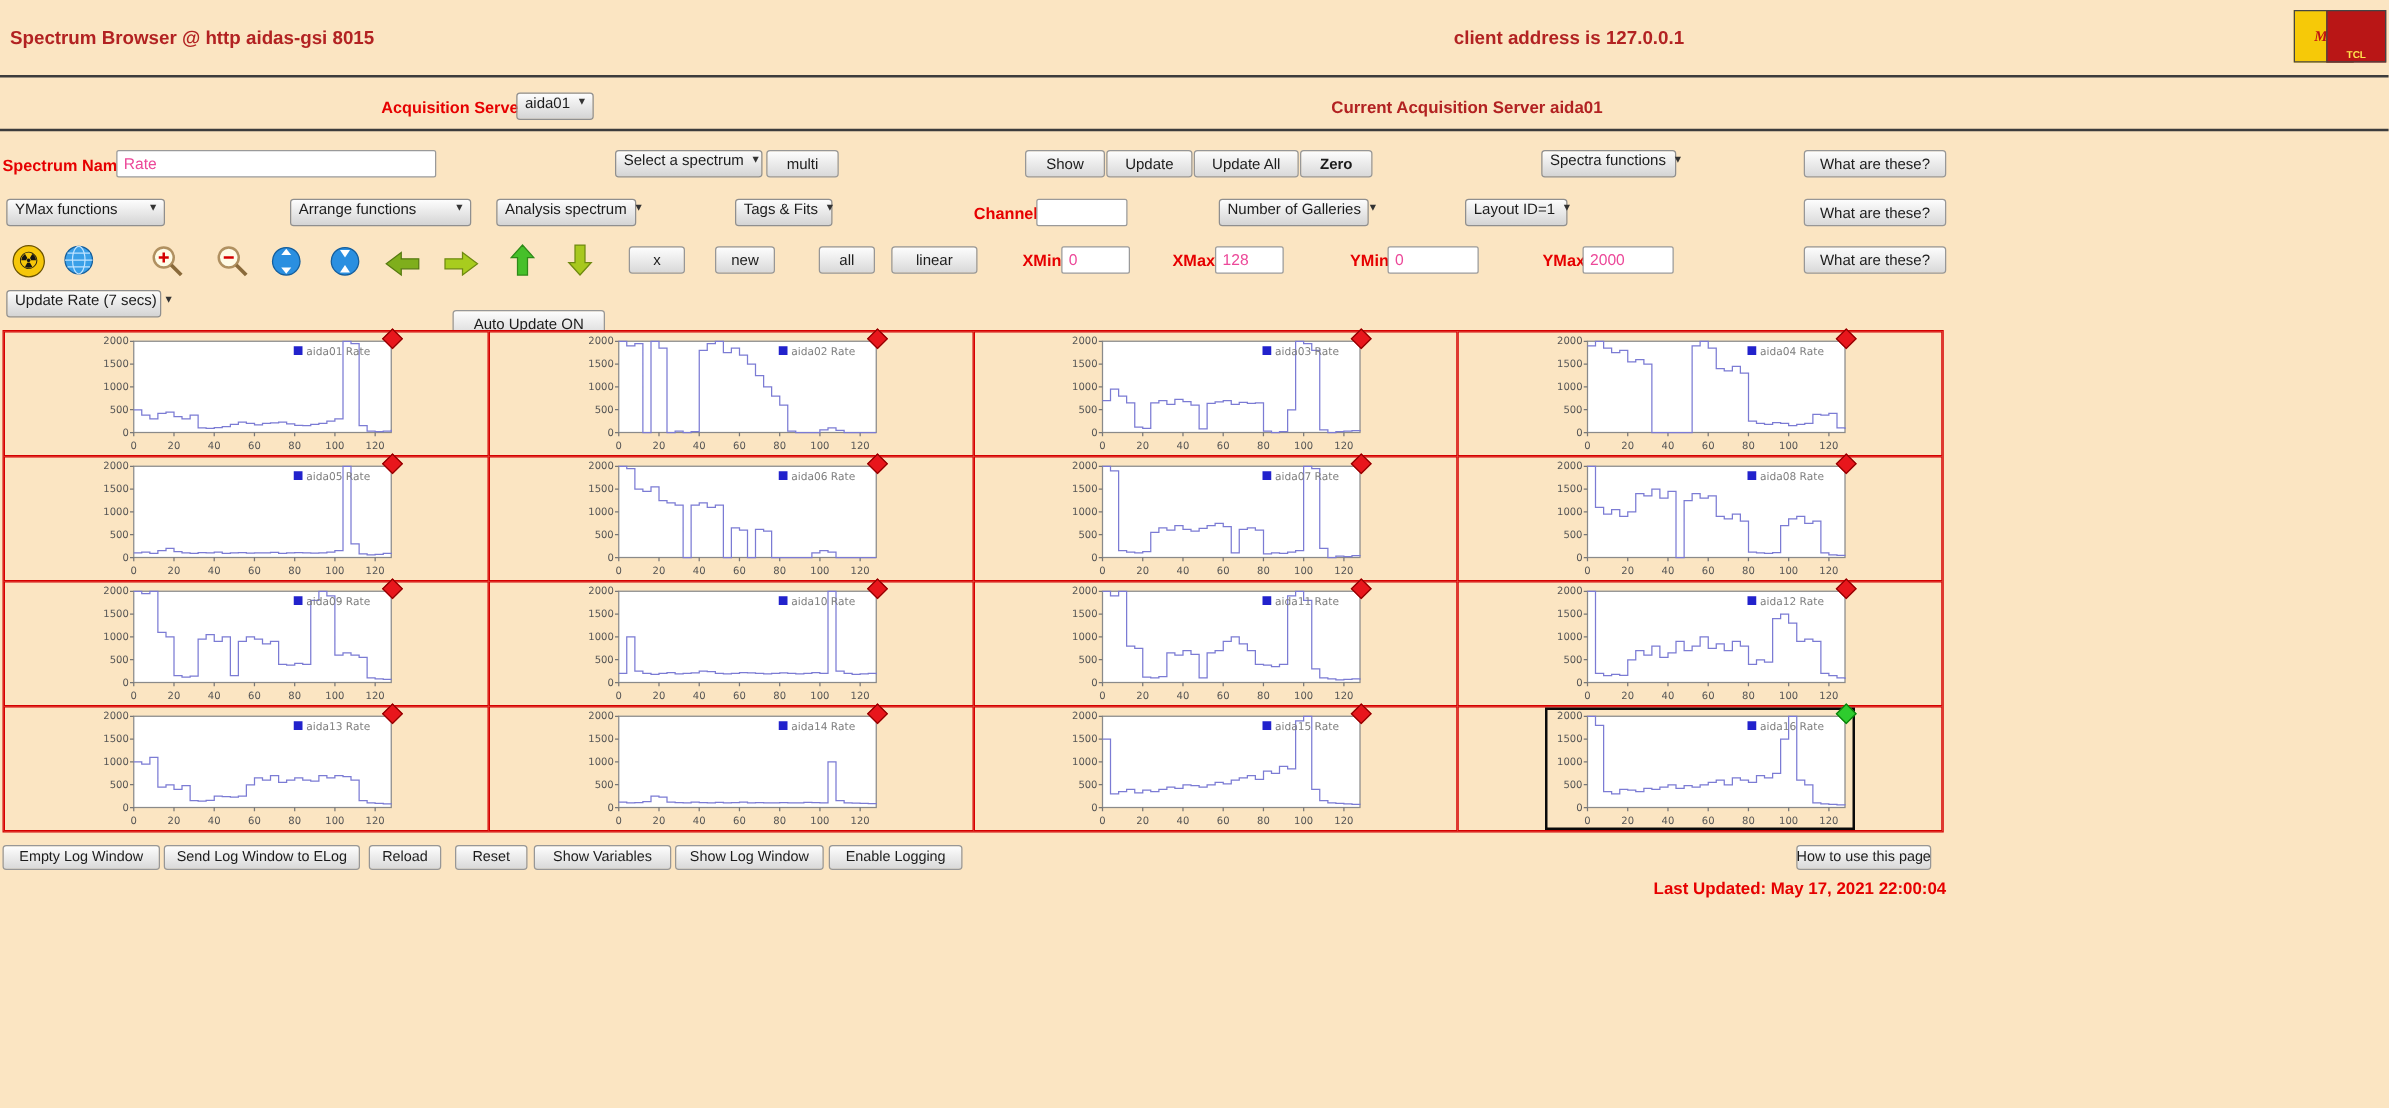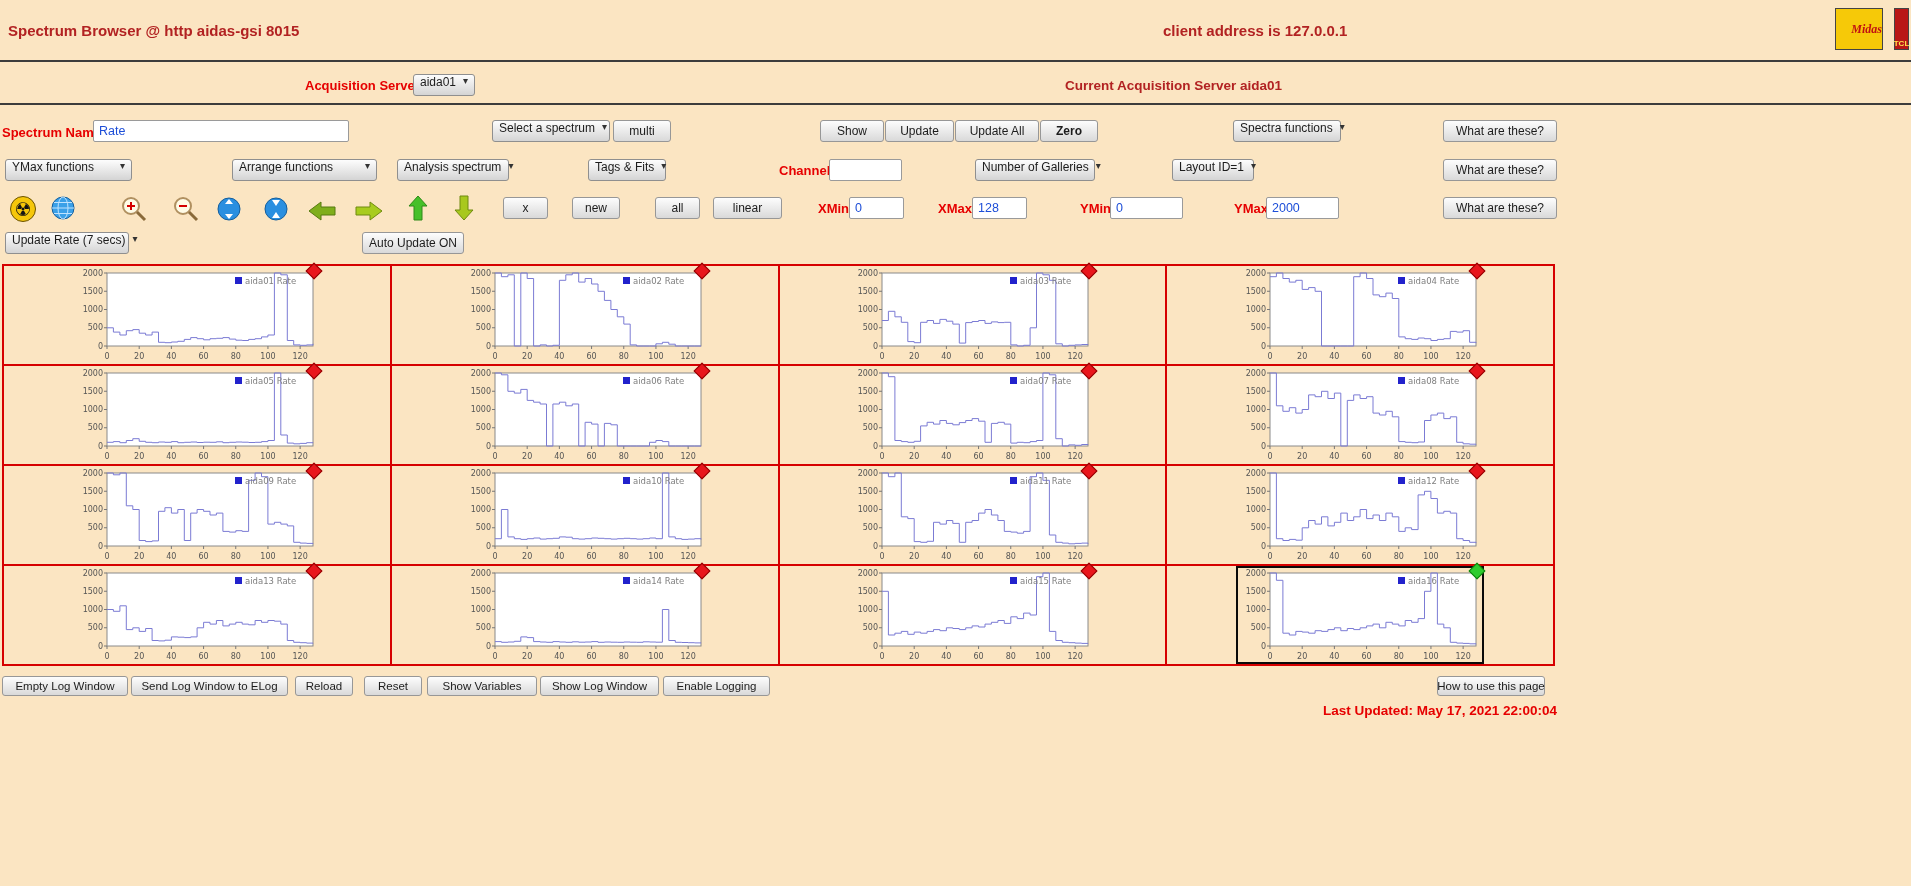--- a/index.html
+++ b/index.html
@@ -11,37 +11,37 @@
   .hr{position:absolute;left:0;width:1911px;height:0;border-top:2px solid #3c3c3c;}
   .btn{position:absolute;height:22px;background:linear-gradient(#fdfdfd,#d9d9d9);border:1px solid #979797;
        border-radius:3px;font-size:12px;color:#1c1c1c;display:flex;align-items:center;justify-content:center;
        padding:0 9px;white-space:nowrap;cursor:default;}
   .btn.small{height:20px;font-size:11.5px;}
   .sel{position:absolute;height:22px;background:linear-gradient(#fdfdfd,#d4d4d4);border:1px solid #8f8f8f;
        border-radius:3px;font-size:12px;color:#1c1c1c;display:flex;align-items:flex-start;
        padding:0 6px;white-space:nowrap;cursor:default;}
   .sel::after{content:"▾";font-size:10px;color:#333;margin-left:auto;padding-left:7px;}
   .inp{position:absolute;height:22px;border:1px solid #9a9a9a;border-radius:2px;background:#fff;
-       font-size:12.5px;color:#1d4ed8;padding:0 5px;font-family:"Liberation Sans",sans-serif;}
+       font-size:12.5px;color:#ec4899;padding:0 5px;font-family:"Liberation Sans",sans-serif;}
   .icon{position:absolute;width:36px;height:28px;display:flex;align-items:center;justify-content:center;}
   .rad{width:26px;height:26px;border-radius:50%;background:#f6c70a;color:#141414;font-size:19px;
        display:flex;align-items:center;justify-content:center;border:1px solid #6b5300;}
   #gallery-grid{position:absolute;left:2px;top:264px;width:1553px;display:grid;
        grid-template-columns:repeat(4,1fr);grid-auto-rows:100px;border:1px solid #d60000;background:#fbe5c2;}
   .cell{border:1px solid #d60000;position:relative;display:flex;align-items:center;justify-content:center;}
   .chart{position:relative;width:244px;height:94px;}
   .chart.selected{outline:2px solid #0a0a0a;}
   .diamond{position:absolute;width:12px;height:12px;right:-1px;top:-3px;transform:rotate(45deg);}
   .diamond.red{background:#e8161c;border:1px solid #8f0000;}
   .diamond.green{background:#2ecc2e;border:1px solid #0b7d0b;}
   .tick{font:8px "DejaVu Sans",sans-serif;fill:#555;}
   .legend{font:8.5px "DejaVu Sans",sans-serif;fill:#7f7f7f;}
   .logo{position:absolute;top:8px;height:42px;border:1px solid #444;display:flex;align-items:center;justify-content:flex-end;}
   .logo.midas{right:28px;width:48px;background:#f6c908;color:#c11212;font:bold italic 12px "Liberation Serif",serif;}
-  .logo.tcl{right:2px;width:15px;background:#b91616;color:#ffe34d;font:bold 8px "Liberation Sans",sans-serif;
+  .logo.tcl{right:2px;width:48px;background:#b91616;color:#ffe34d;font:bold 8px "Liberation Sans",sans-serif;
        flex-direction:column;line-height:1.2;}
 </style>
 </head>
 <body>
 
 <div class="abs hdr" style="left:8px;top:22px;">Spectrum Browser @ http aidas-gsi 8015</div>
 <div class="abs hdr" style="left:1163px;top:22px;">client address is 127.0.0.1</div>
 <div class="logo midas">
     <span>Midas</span>
   </div>
@@ -167,21 +167,21 @@
 <input class="inp" style="left: 972px; top: 197px; width: 55px;" value="128">
 <div class="abs lbl" style="left:1080px;top:201px;">YMin</div>
 <input class="inp" style="left: 1110px; top: 197px; width: 73px;" value="0">
 <div class="abs lbl" style="left:1234px;top:201px;">YMax</div>
 <input class="inp" style="left: 1266px; top: 197px; width: 73px;" value="2000">
 <div class="btn" style="right:354px;top:197px;width:114px;">What are these?</div>
 
 <div class="sel" style="left:5px;top:232px;width:124px;">
     <span>Update Rate (7 secs)</span>
   </div>
-<div class="btn" style="left:362px;top:232px;width:102px;">Auto Update ON</div>
+<div class="btn" style="left:362px;top:248px;width:122px;">Auto Update ON</div>
 
 <div id="gallery-grid">
     <div class="cell">
       <div class="chart"><svg width="244" height="94">
           <rect x="32" y="5" width="206" height="73" fill="#ffffff" stroke="#8a8a8a"></rect>
           <line x1="29" y1="78" x2="32" y2="78" stroke="#777"></line>
           <text class="tick" x="28" y="80.5" text-anchor="end">0</text>
           <line x1="29" y1="59.75" x2="32" y2="59.75" stroke="#777"></line>
           <text class="tick" x="28" y="62.25" text-anchor="end">500</text>
           <line x1="29" y1="41.5" x2="32" y2="41.5" stroke="#777"></line>

